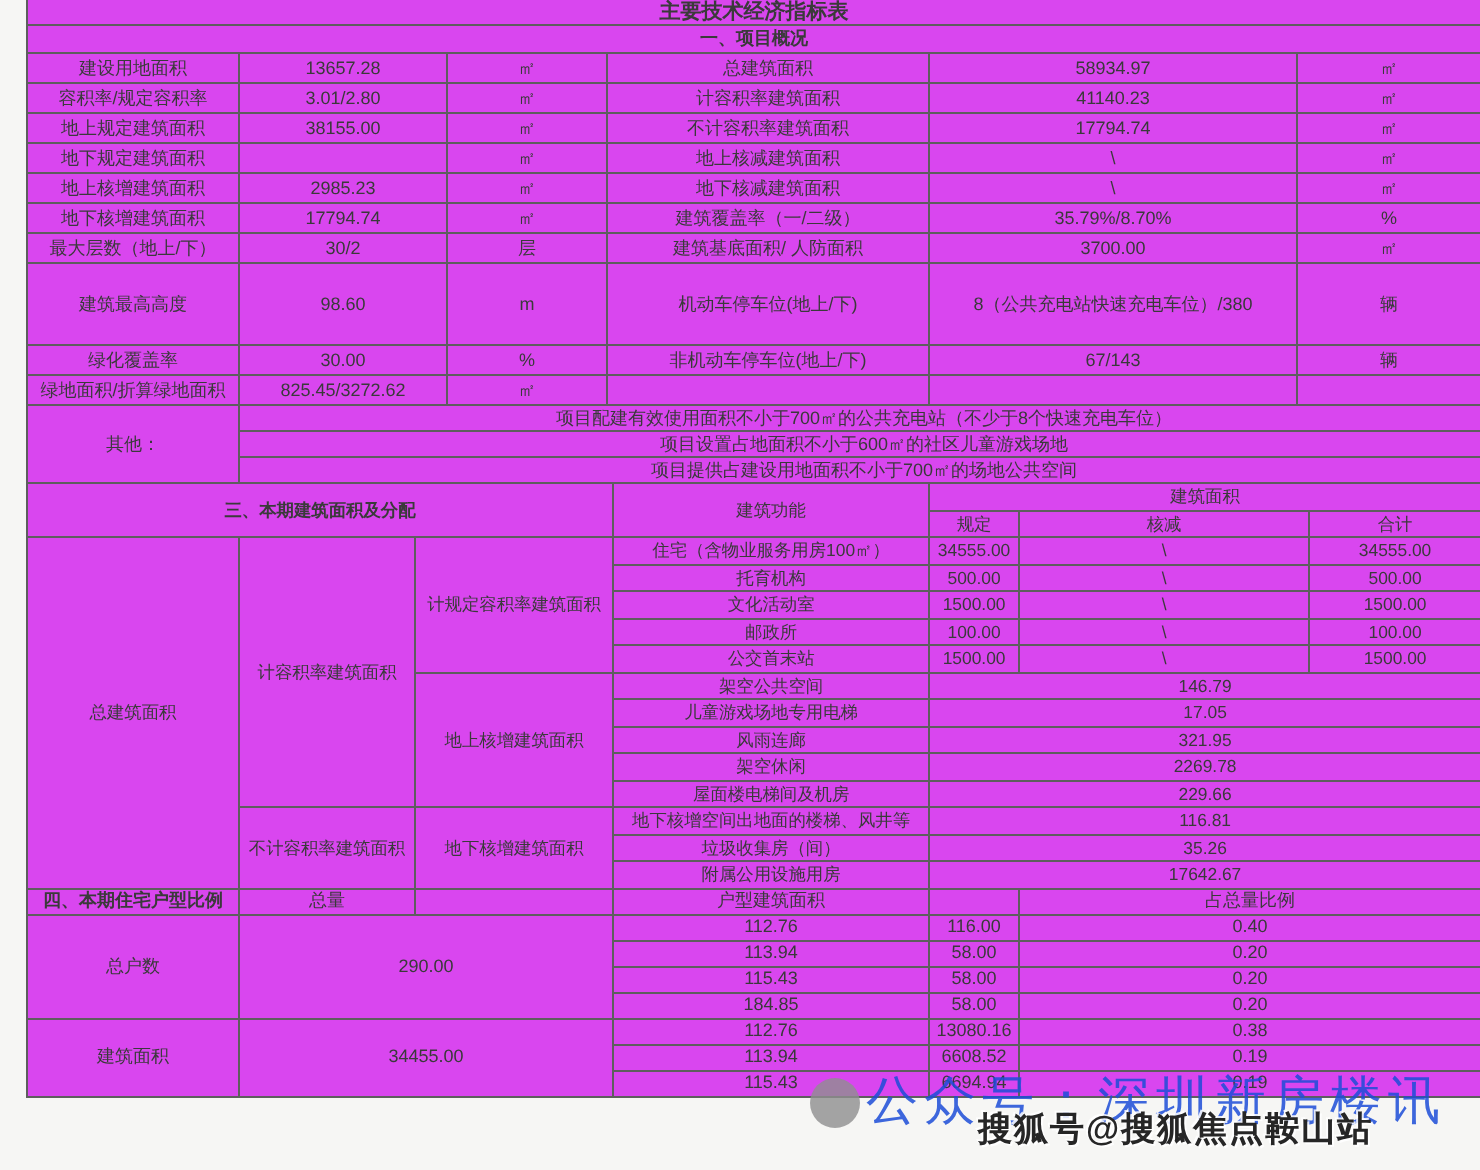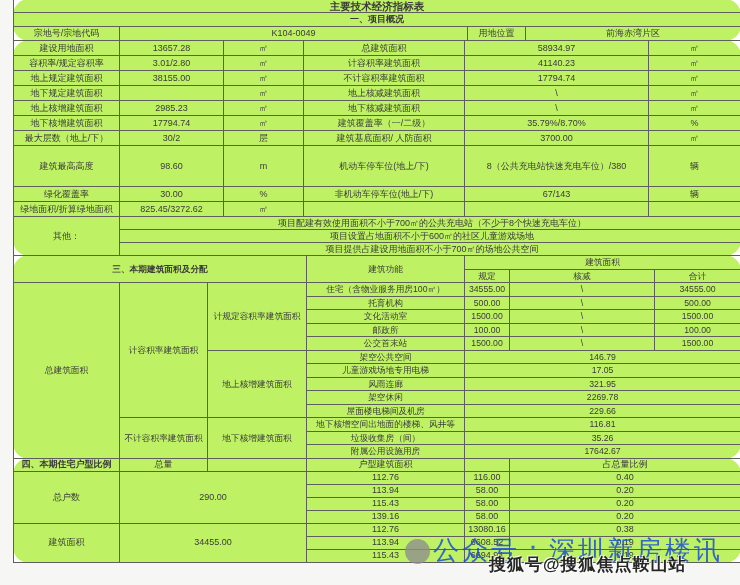--- a/index.html
+++ b/index.html
@@ -3,21 +3,21 @@
 <meta charset="utf-8">
 <style>
   html,body{margin:0;padding:0;}
   body{
     width:740px;height:585px;overflow:hidden;position:relative;
     background:#f6f6f4;
     font-family:"Liberation Sans","DejaVu Sans",sans-serif;
     color:#333;
   }
   .sheet{position:absolute;left:13px;top:0;width:727px;background:#fff;}
-  table{border-collapse:collapse;table-layout:fixed;width:727px;margin-top:-1px;background:#bef264;border-radius:16px;}
+  table{border-collapse:collapse;table-layout:fixed;width:727px;margin-top:-1px;background:#d946ef;}
   td{
     border:1px solid #5e5e5e;
     font-size:9px;line-height:1.15;color:#3a3a3a;
     text-align:center;vertical-align:middle;
     padding:0 1px;overflow:hidden;white-space:nowrap;
     height:13px;
   }
   .b{font-weight:bold;}
   .left{text-align:center;padding-left:5px;}
   .t0 td.title-cell{font-size:10.5px;font-weight:bold;height:12px;}
@@ -52,26 +52,20 @@
         <col style="width:348px">
         <col style="width:58px">
         <col style="width:215px">
       </colgroup>
     <tbody>
         <tr>
       <td colspan="4" class="title-cell">主要技术经济指标表</td>
     </tr>
     <tr>
       <td colspan="4" class="b">一、项目概况</td>
-    </tr>
-    <tr>
-      <td>宗地号/宗地代码</td>
-      <td>K104-0049</td>
-      <td>用地位置</td>
-      <td>前海赤湾片区</td>
     </tr>
   </tbody>
     </table>
 
   <table class="t1">
     <colgroup>
         <col style="width:106px">
         <col style="width:104px">
         <col style="width:80px">
         <col style="width:161px">
@@ -293,21 +287,21 @@
       <td>113.94</td>
       <td>58.00</td>
       <td>0.20</td>
     </tr>
     <tr>
       <td>115.43</td>
       <td>58.00</td>
       <td>0.20</td>
     </tr>
     <tr>
-      <td>139.16</td>
+      <td>184.85</td>
       <td>58.00</td>
       <td>0.20</td>
     </tr>
     <tr>
       <td rowspan="3">建筑面积</td>
       <td colspan="2" rowspan="3">34455.00</td>
       <td>112.76</td>
       <td>13080.16</td>
       <td>0.38</td>
     </tr>

